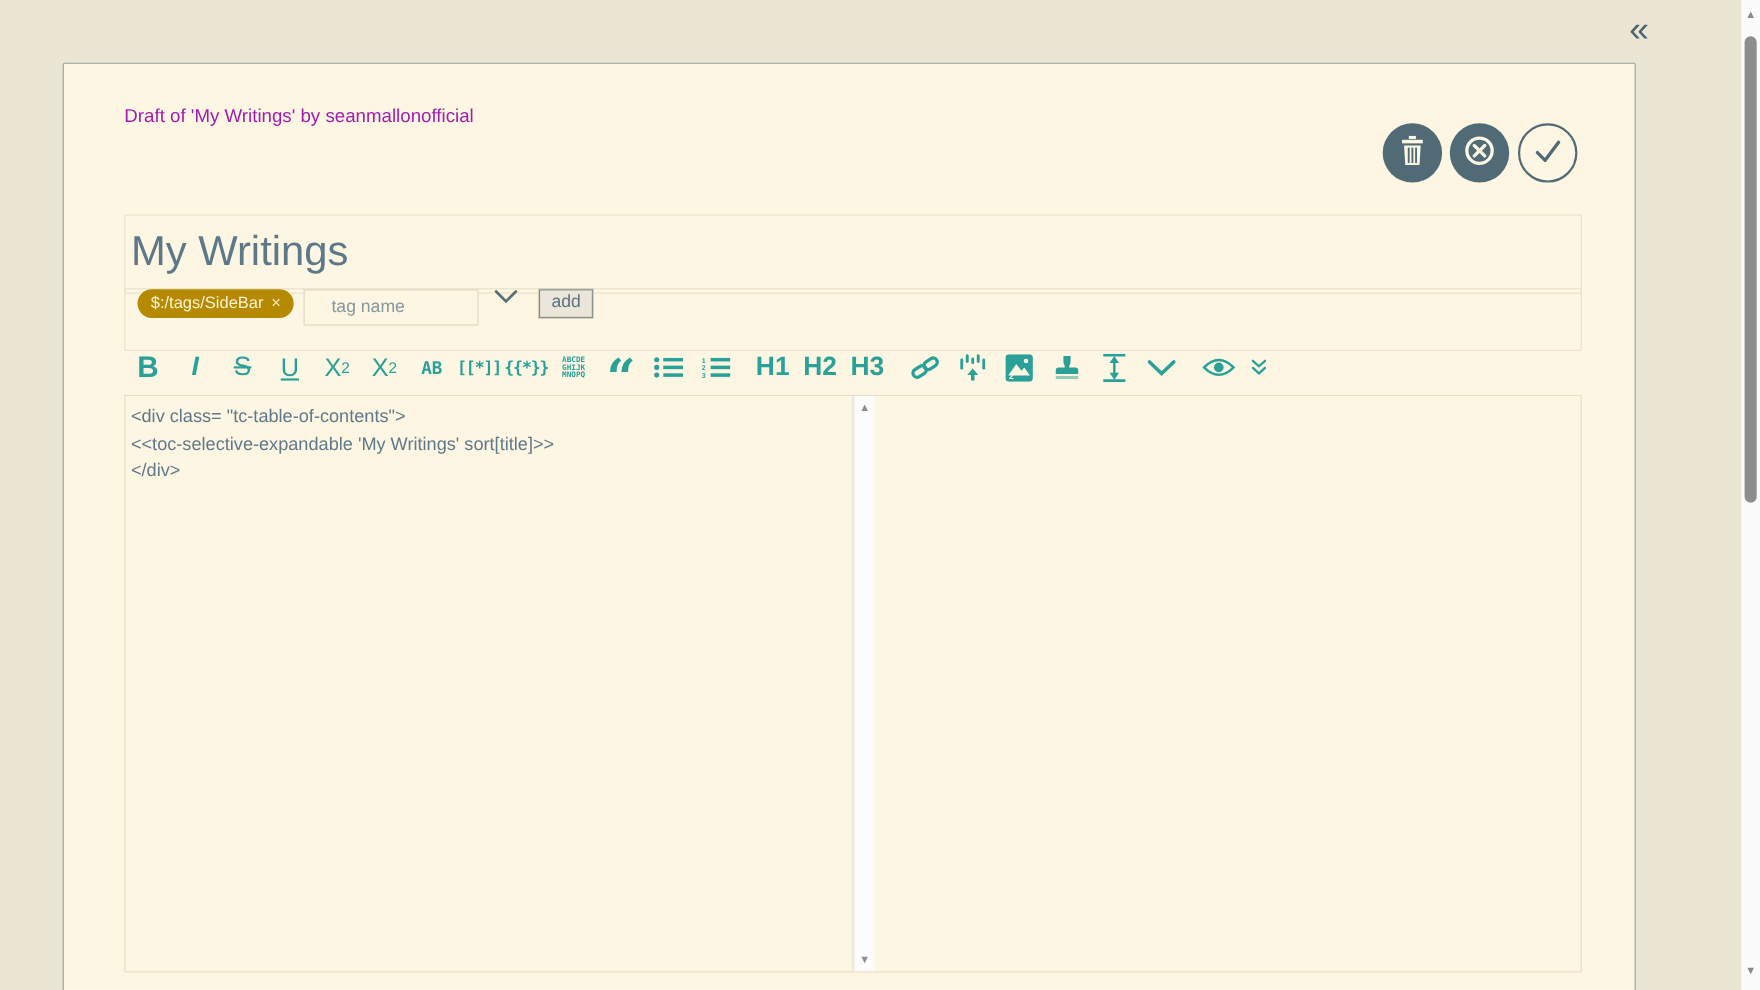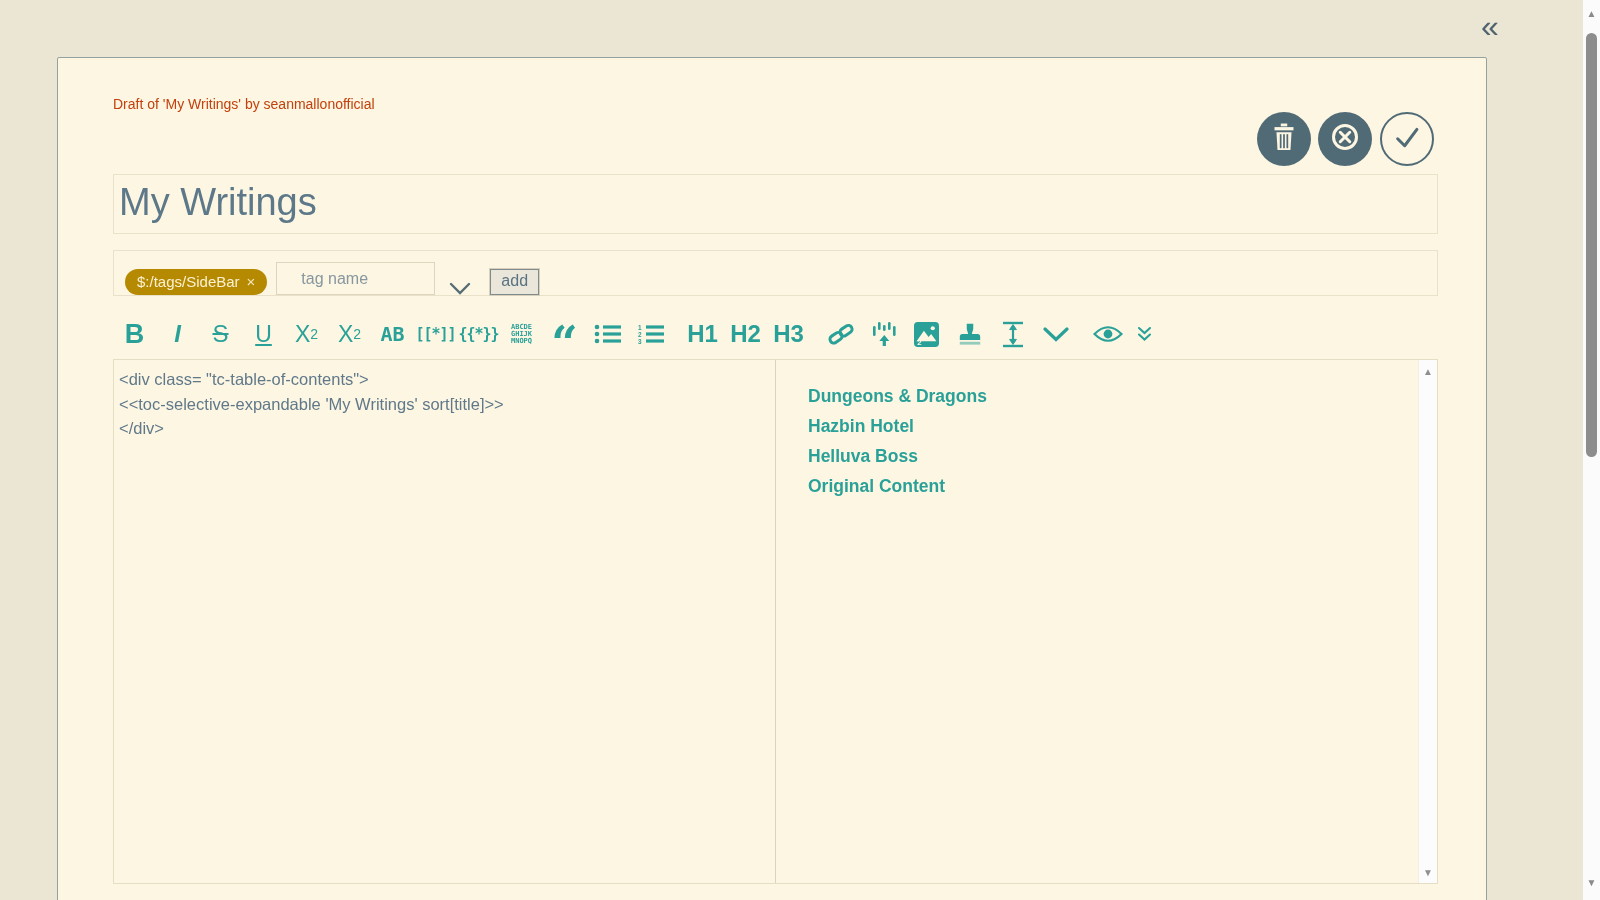--- a/index.html
+++ b/index.html
@@ -35,48 +35,48 @@
   }
 
   
   .card {
     position:absolute; left:57px; top:57px; width:1430px; height:860px;
     background:#fdf6e3; border:1px solid #93a29e; border-radius:2px;
   }
 
   .draft-line {
     position:absolute; left:55px; top:38px;
-    font-size:14px; color:#c2410c;
+    font-size:17px; color:#a21caf;
   }
 
   
   .action-btn {
     position:absolute; top:54px; width:54px; height:54px; border-radius:50%;
     display:flex; align-items:center; justify-content:center; cursor:pointer;
   }
   .btn-fill { background:#506b76; }
   .btn-delete { left:1199px; }
   .btn-cancel { left:1260px; }
   .btn-save  { left:1322px; background:#fdf6e3; border:2px solid #506b76; }
 
   
   .title-box {
-    position:absolute; left:55px; top:116px; width:1325px; height:60px;
+    position:absolute; left:55px; top:137px; width:1325px; height:72px;
     border:1px solid #e9e1ca; background:#fdf6e3;
   }
   .title-box input {
     width:100%; height:100%; border:none; outline:none; background:transparent;
     font-family:"Liberation Sans", sans-serif;
     font-size:38px; color:#5c7889; padding:0 0 4px 5px;
   }
 
   
   .tag-box {
-    position:absolute; left:55px; top:192px; width:1325px; height:46px;
-    border:1px solid #e9e1ca; display:flex; align-items:flex-end;
+    position:absolute; left:55px; top:204px; width:1325px; height:57px;
+    border:1px solid #e9e1ca; display:flex; align-items:flex-start;
     padding-left:11px; gap:9px;
   }
   .tag-pill {
     background:#b58900; color:#fcf1d2; border-radius:14px;
     padding:4px 12px 5px 12px; font-size:15px; display:flex; align-items:center;
     gap:7px; cursor:pointer; white-space:nowrap;
   }
   .tag-pill .x { font-size:15px; opacity:.9; cursor:pointer; }
   .tag-input {
     width:159px; height:33px; border:1px solid #ddd5bd; background:#fdf6e3;
@@ -101,21 +101,21 @@
     width:43px; height:40px; display:flex; align-items:center; justify-content:center;
     cursor:pointer; color:#2aa198; flex:none;
   }
   .tb svg { display:block; }
   .tb-bold   { font-size:27px; font-weight:700; }
   .tb-italic { font-size:24px; font-weight:700; font-style:italic; }
   .tb-strike { font-size:24px; font-weight:500; text-decoration:line-through; }
   .tb-under  { font-size:23px; text-decoration:underline; }
   .tb-supsub { font-size:23px; }
   .tb-supsub sup, .tb-supsub sub { font-size:14px; }
-  .tb-mono   { font-family:"DejaVu Sans Mono", monospace; font-weight:700; font-size:20px; }
+  .tb-mono   { font-family:"DejaVu Sans Mono", monospace; font-weight:700; font-size:16px; }
   .tb-brackets { font-family:"DejaVu Sans Mono", monospace; font-size:15px; font-weight:700; letter-spacing:-1px; }
   .tb-font   { font-family:"DejaVu Sans Mono", monospace; font-weight:700; font-size:7px;
                line-height:7px; white-space:pre; letter-spacing:0;align-items:center; }
   .tb-quote  { font-family:"DejaVu Serif", serif; font-weight:700; font-size:46px;
                line-height:10px; padding-top:18px; overflow:hidden; height:40px; }
   .tb-h      { font-size:24px; font-weight:600; }
   .gap-l { margin-left:9px; }
   .tb-small { width:30px; }
 
   
@@ -333,26 +333,20 @@
           <polyline points="2,2 7.5,7 13,2"></polyline>
           <polyline points="2,8.5 7.5,13.5 13,8.5"></polyline>
         </svg>
       </span>
     </div>
 
     <div class="editor-frame">
       <textarea class="code-area" spellcheck="false" style="">&lt;div class= "tc-table-of-contents"&gt;
 &lt;&lt;toc-selective-expandable 'My Writings' sort[title]&gt;&gt;
 &lt;/div&gt;</textarea>
-      <div class="preview-pane">
-        <div class="preview-link">Dungeons &amp; Dragons</div>
-        <div class="preview-link">Hazbin Hotel</div>
-        <div class="preview-link">Helluva Boss</div>
-        <div class="preview-link">Original Content</div>
-      </div>
       <div class="inner-scrollbar">
         <div class="arrow up">▲</div>
         <div class="arrow down">▼</div>
       </div>
     </div>
 
   </div>
 </div>
 
 </body></html>

